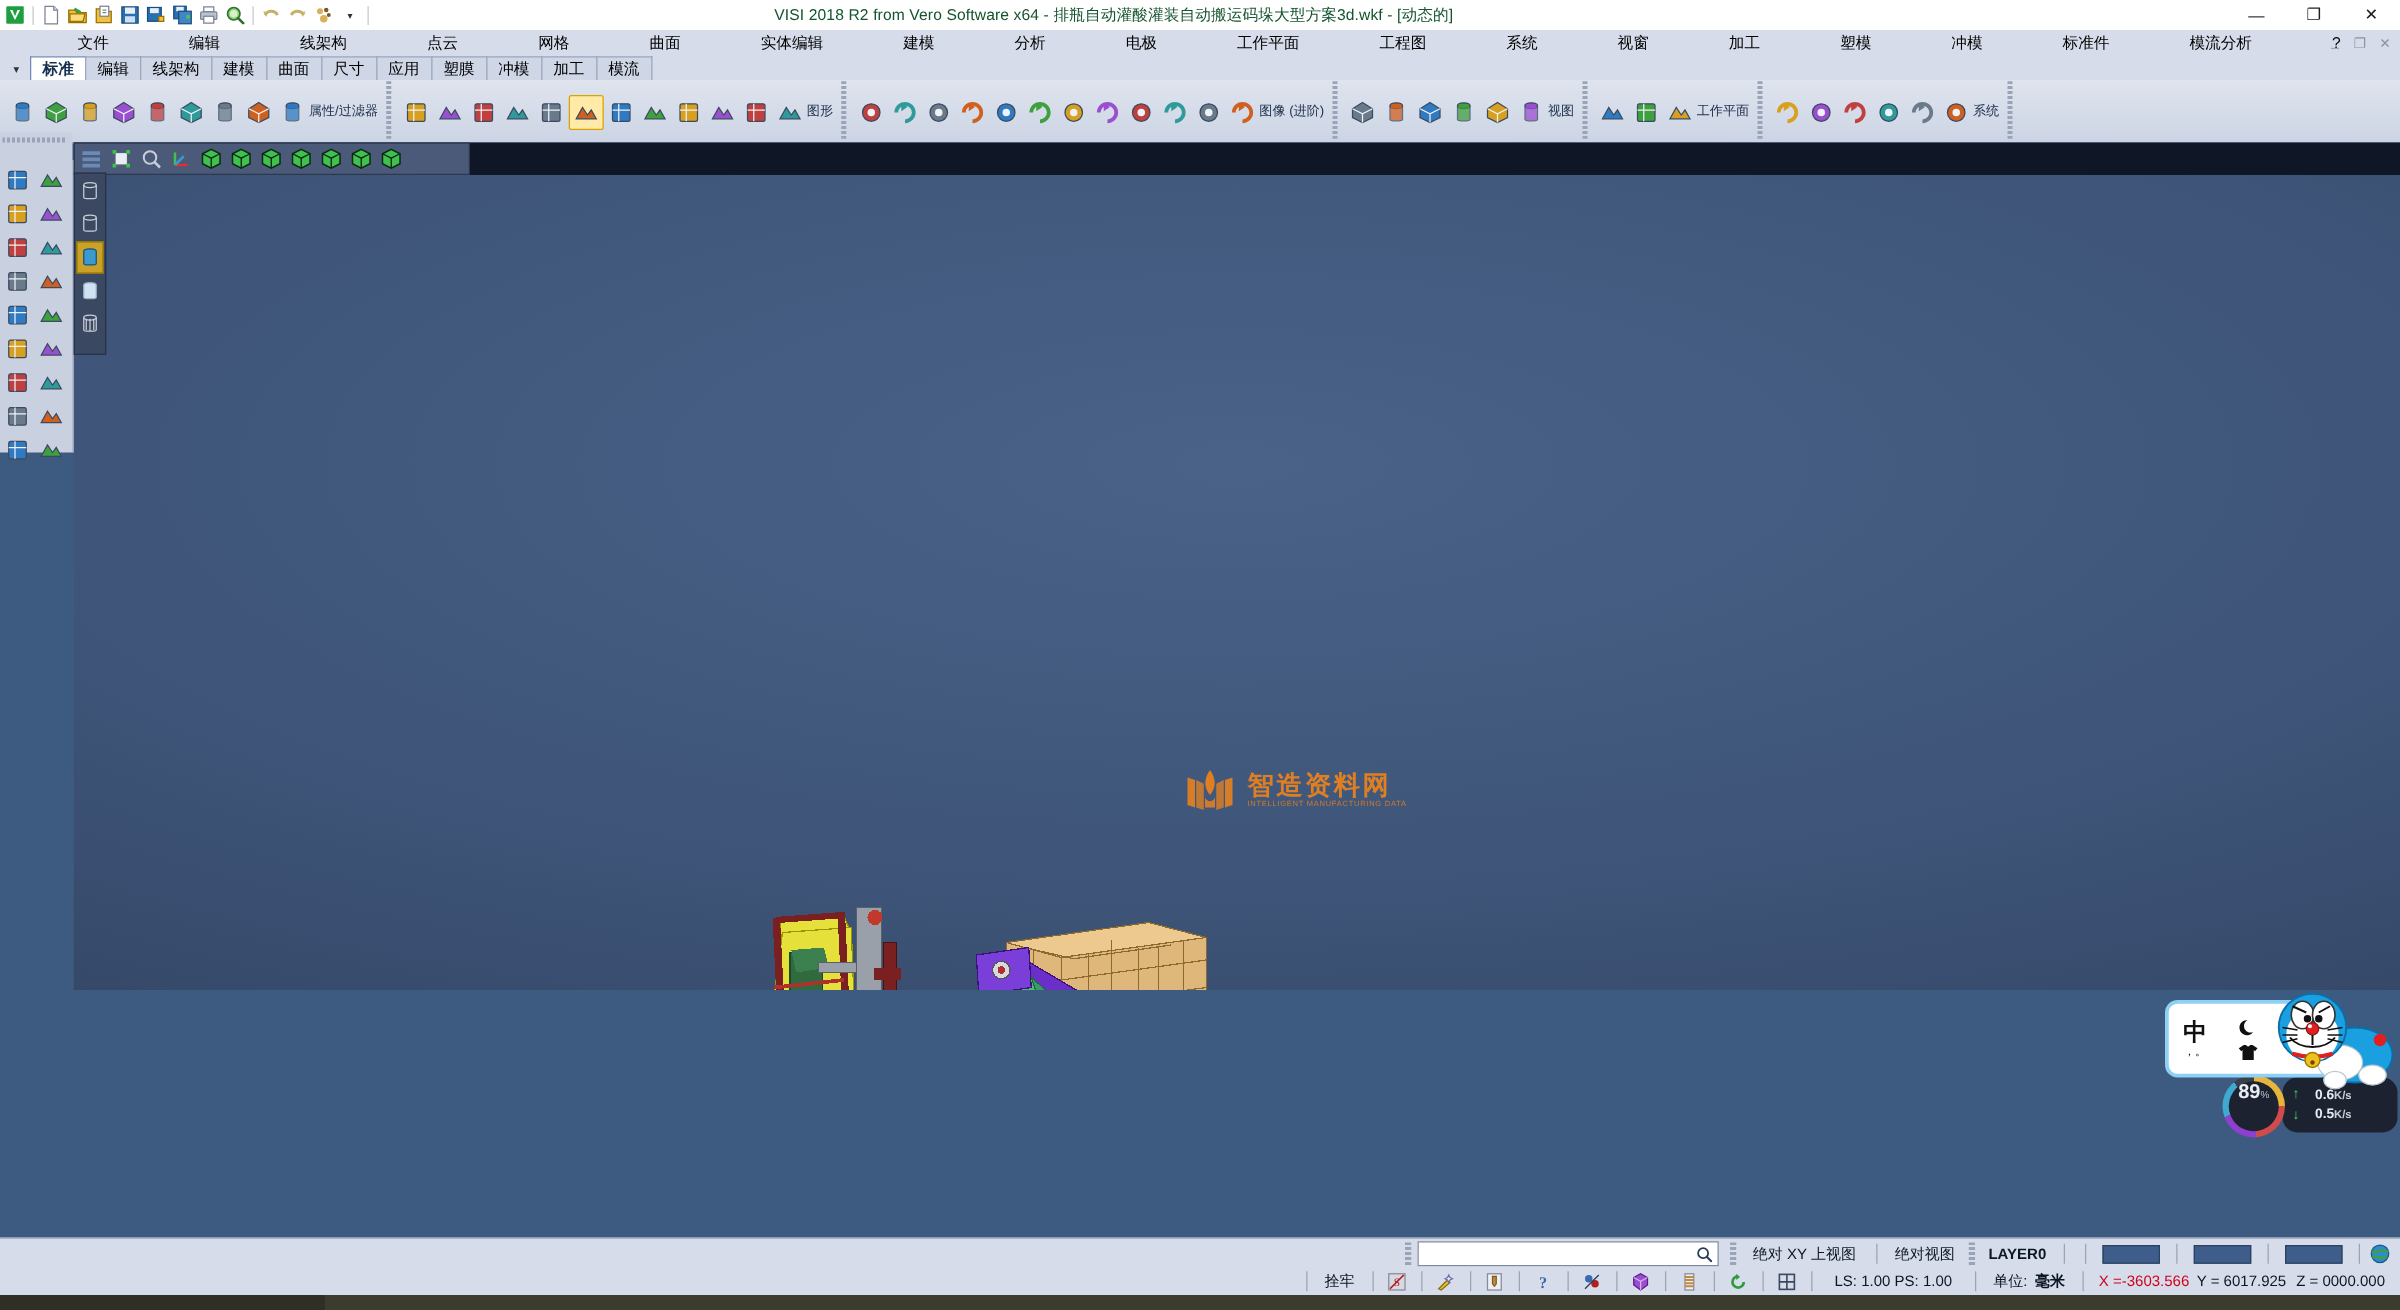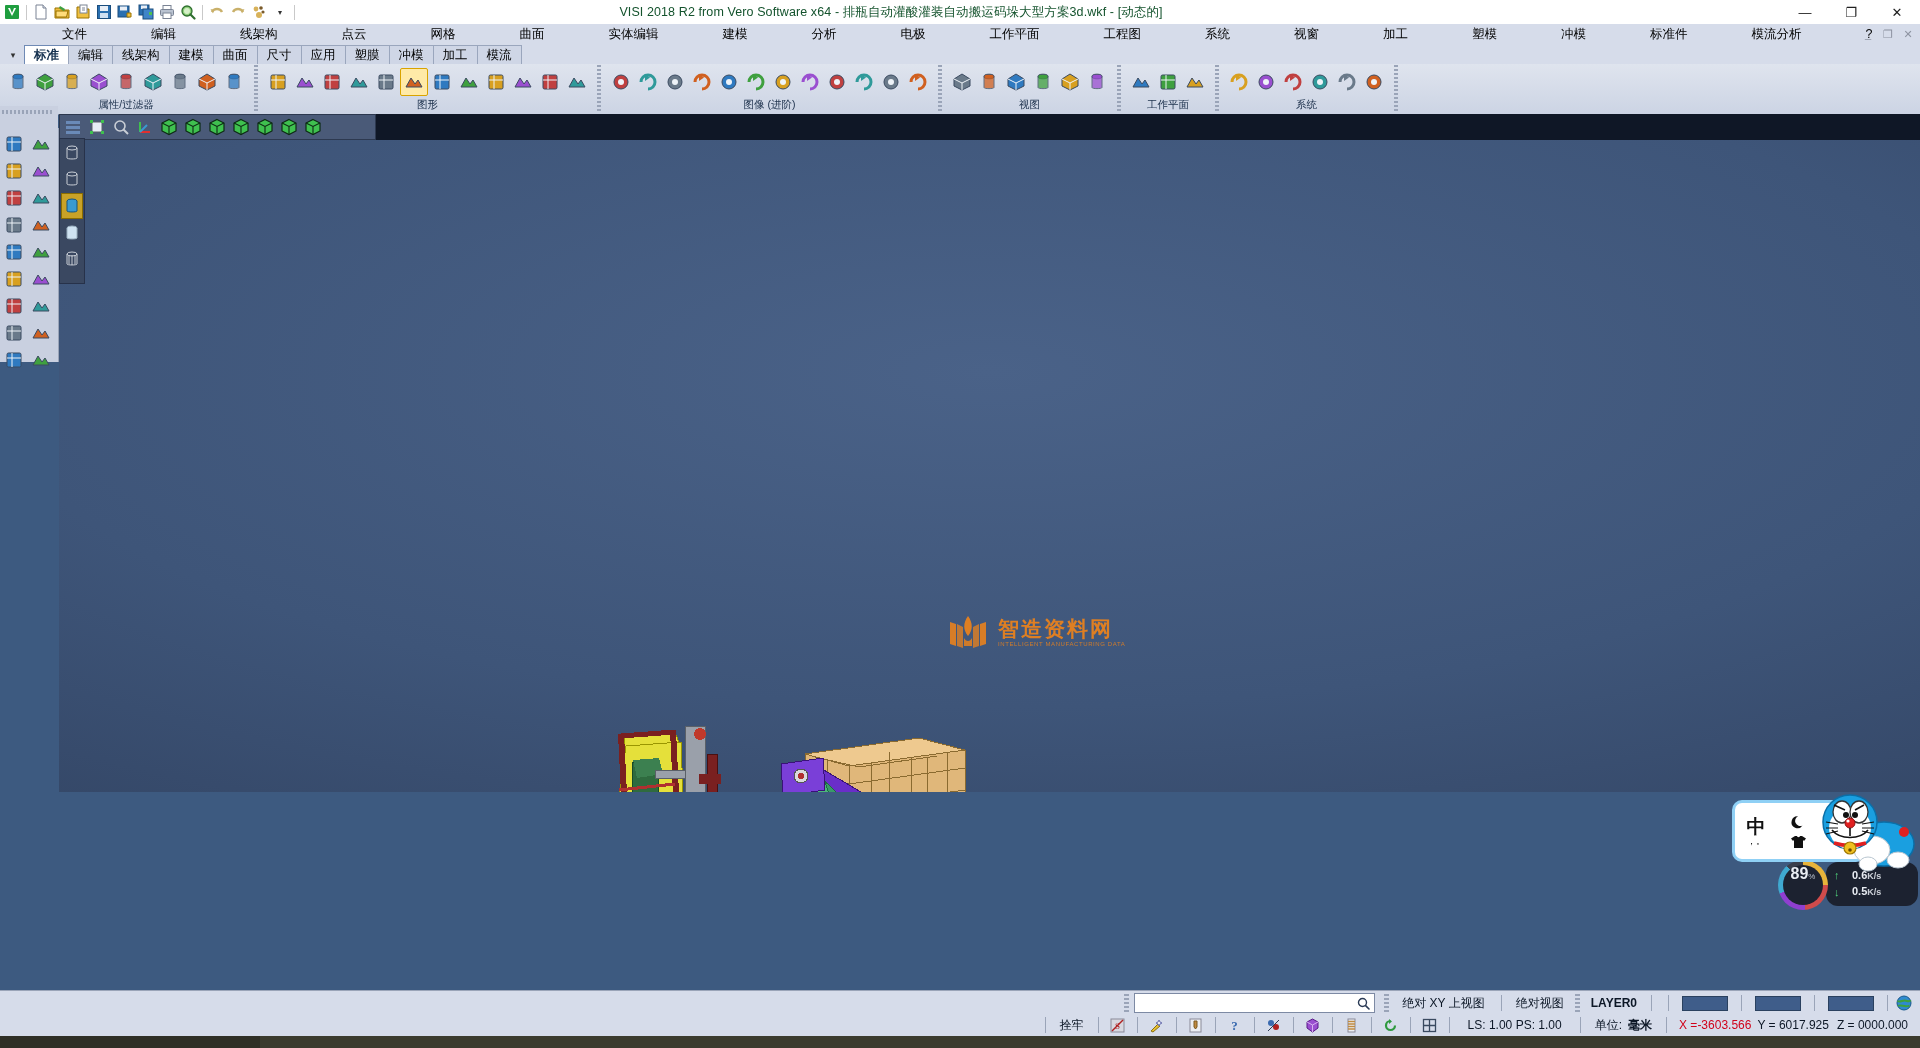--- a/index.html
+++ b/index.html
@@ -56,21 +56,21 @@
   }
   .rtab.active{background:#ffffff;border-color:#6f8ab5;color:#15314f;font-weight:bold;}
 
   
   .ribbon{
     position:absolute;left:0;top:64px;width:1920px;height:50px;
     background:linear-gradient(#dfe4ee,#ccd4e4);
     border-bottom:1px solid #7d8aa4;
     display:flex;align-items:flex-start;
   }
-  .rgroup{height:50px;display:flex;flex-direction:column;align-items:center;position:relative;padding:0 5px;}
+  .rgroup{height:50px;display:flex;align-items:center;position:relative;padding:0 5px;}
   .rgroup .ricons{display:flex;align-items:center;height:33px;gap:1px;padding-top:1px;}
   .rgroup .rlabel{font-size:10.5px;color:#20344f;line-height:12px;height:13px;}
   .gsep{
     width:4px;height:46px;margin:1px 2px 0 2px;
     background-image:repeating-linear-gradient(to bottom,#9aa4b8 0,#9aa4b8 2px,transparent 2px,transparent 4px);
   }
   .ricon{width:26px;height:26px;display:flex;align-items:center;justify-content:center;position:relative;}
   .ricon.sel{background:#ffeaa8;border:1px solid #d9a300;border-radius:2px;}
 
   

